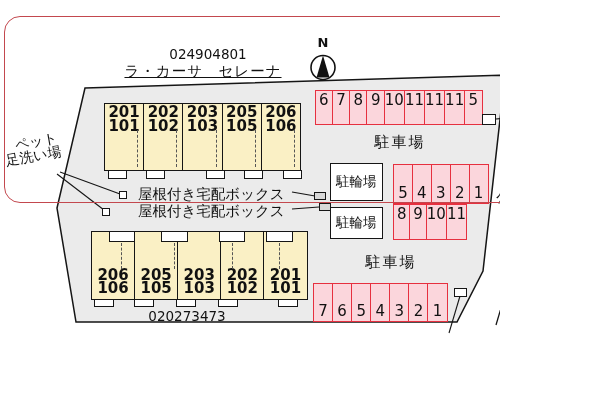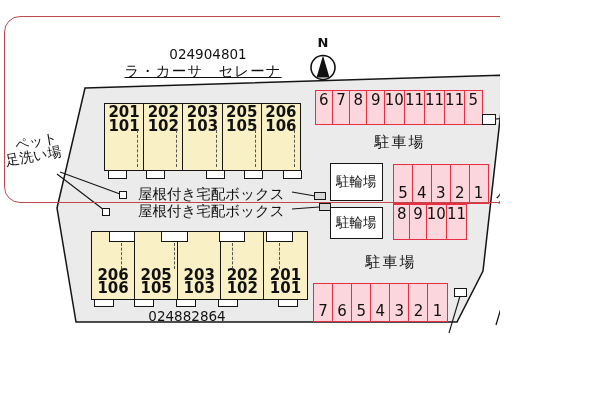--- a/index.html
+++ b/index.html
@@ -213,17 +213,17 @@
     <div class="pcell">6</div>
     <div class="pcell">5</div>
     <div class="pcell">4</div>
     <div class="pcell">3</div>
     <div class="pcell">2</div>
     <div class="pcell">1</div>
   </div>
 
   <div class="abs sq" style="left:454px;top:287.5px;width:13px;height:9px;"></div>
 
-  <div class="abs ctr lbl content" style="left:112px;top:308px;width:150px;font-size:13.5px;">024882864</div>
+  <div class="abs ctr lbl content" style="left:112px;top:308px;width:150px;font-size:13.5px;">020273473</div>
 
   <div class="abs" id="overlay-rect"></div>
 
 </div>
 
 </body></html>

